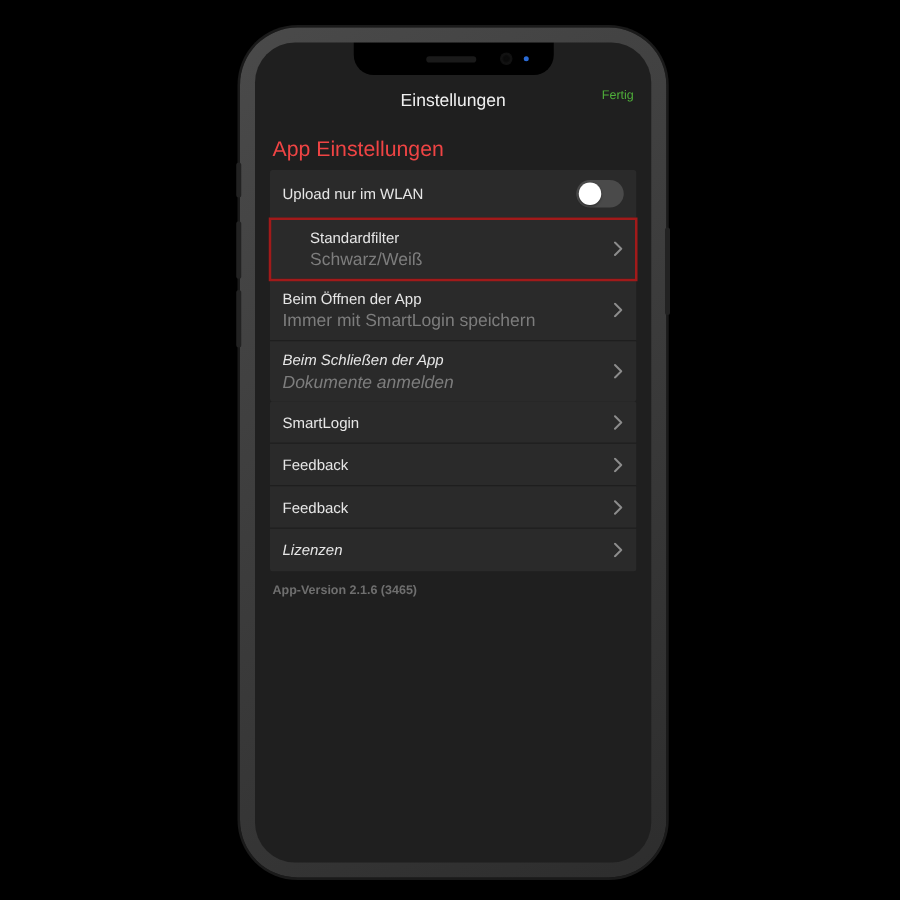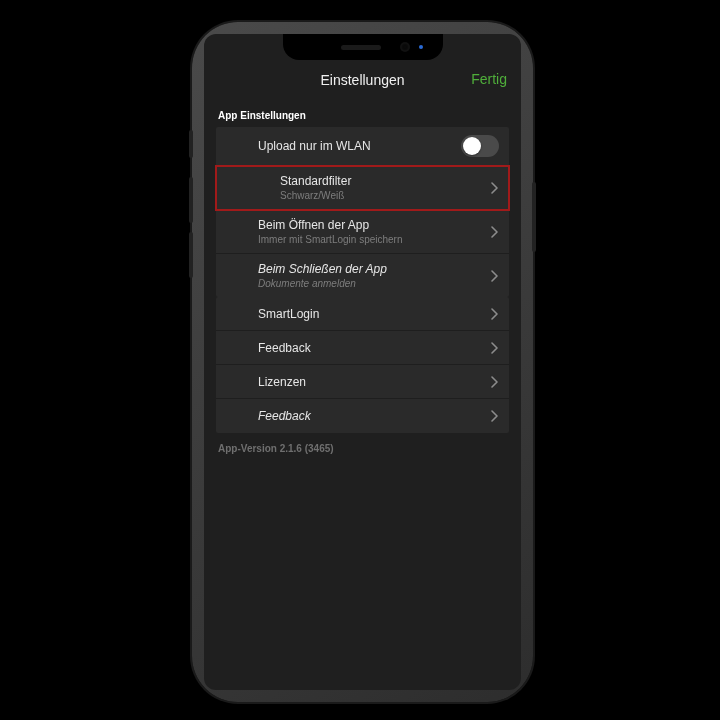--- a/index.html
+++ b/index.html
@@ -21,21 +21,21 @@
   .sb1 { left:-3px; top:108px; width:4px; height:28px; }
   .sb2 { left:-3px; top:155px; width:4px; height:46px; }
   .sb3 { left:-3px; top:210px; width:4px; height:46px; }
   .sb4 { right:-3px; top:160px; width:4px; height:70px; }
 
   .screen {
     position: relative;
     width: 100%;
     height: 100%;
     background: #1f1f1f;
-    border-radius: 12px;
+    border-radius: 32px;
     overflow: hidden;
   }
   .notch {
     position: absolute;
     top: 0; left: 50%; transform: translateX(-50%);
     width: 160px; height: 26px;
     background: #000;
     border-bottom-left-radius: 16px;
     border-bottom-right-radius: 16px;
     z-index: 10;
@@ -47,36 +47,36 @@
   .notch::after {
     content:""; position:absolute; right:34px; top:9px; width:8px; height:8px;
     background:#0a0a0a; border-radius:50%; box-shadow: inset 0 0 2px #222, 0 0 0 1px #111;
   }
   .notch .dot { position:absolute; right:20px; top:11px; width:4px; height:4px; background:#2a6bd6; border-radius:50%; }
 
   .content { position:absolute; inset:0; padding-top:30px; color:#e6e6e6; font-size:12px; }
 
   .navbar { position:relative; height:32px; display:flex; align-items:center; justify-content:center; }
   .nav-title { font-size:14px; color:#f0f0f0; }
-  .nav-done { position:absolute; right:14px; top:7px; font-size:14px; color:#4fae3a; }
-
-  .section-header { padding: 14px 14px 6px 14px; font-size:10px; font-weight:700; color:#ffffff; }
+  .nav-done { position:absolute; right:14px; top:7px; font-size:10px; color:#4fae3a; }
+
+  .section-header { padding: 14px 14px 6px 14px; font-size:17px; font-weight:400; color:#ef4444; }
 
   .list { margin: 0 12px; background:#2a2a2a; border-radius:2px; }
   .row {
     position:relative;
     display:flex; align-items:center;
     min-height:28px;
     padding: 8px 10px 8px 10px;
     border-bottom:1px solid #1e1e1e;
   }
   .row:last-child { border-bottom:none;font-style:italic; }
-  .row .labels { flex:1 1 auto; display:flex; flex-direction:column; gap:2px;margin-left:32px; }
+  .row .labels { flex:1 1 auto; display:flex; flex-direction:column; gap:2px; }
   .row .primary { font-size:12px; color:#e6e6e6; }
-  .row .secondary { font-size:10px; color:#7d7d7d; }
+  .row .secondary { font-size:14px; color:#7d7d7d; }
   .row .chev { flex:0 0 auto; color:#8c8c8c; }
   .row.tall { min-height:38px; }
 
   .row.highlight { outline:2px solid #a11a1a; outline-offset:-1px;padding-left:32px; }
 
   .toggle {
     flex:0 0 auto;
     width:38px; height:22px; border-radius:11px; background:#4a4a4a;
     position:relative;
   }
@@ -179,32 +179,32 @@
             </div>
           <span class="chev">
             <svg width="8" height="12" viewBox="0 0 8 12">
                 <path d="M1 1l5 5-5 5" stroke="#8c8c8c" stroke-width="1.6" fill="none" stroke-linecap="round" stroke-linejoin="round"></path>
               </svg>
           </span>
         </div>
 
         <div class="row" style="min-height:34px">
           <div class="labels">
+              <div class="primary">Feedback</div>
+            </div>
+          <span class="chev">
+            <svg width="8" height="12" viewBox="0 0 8 12">
+                <path d="M1 1l5 5-5 5" stroke="#8c8c8c" stroke-width="1.6" fill="none" stroke-linecap="round" stroke-linejoin="round"></path>
+              </svg>
+          </span>
+        </div>
+
+        <div class="row" style="min-height:34px">
+          <div class="labels">
               <div class="primary">Lizenzen</div>
-            </div>
-          <span class="chev">
-            <svg width="8" height="12" viewBox="0 0 8 12">
-                <path d="M1 1l5 5-5 5" stroke="#8c8c8c" stroke-width="1.6" fill="none" stroke-linecap="round" stroke-linejoin="round"></path>
-              </svg>
-          </span>
-        </div>
-
-        <div class="row" style="min-height:34px">
-          <div class="labels">
-              <div class="primary">Feedback</div>
             </div>
           <span class="chev">
             <svg width="8" height="12" viewBox="0 0 8 12">
                 <path d="M1 1l5 5-5 5" stroke="#8c8c8c" stroke-width="1.6" fill="none" stroke-linecap="round" stroke-linejoin="round"></path>
               </svg>
           </span>
         </div>
 
       </div>
 

